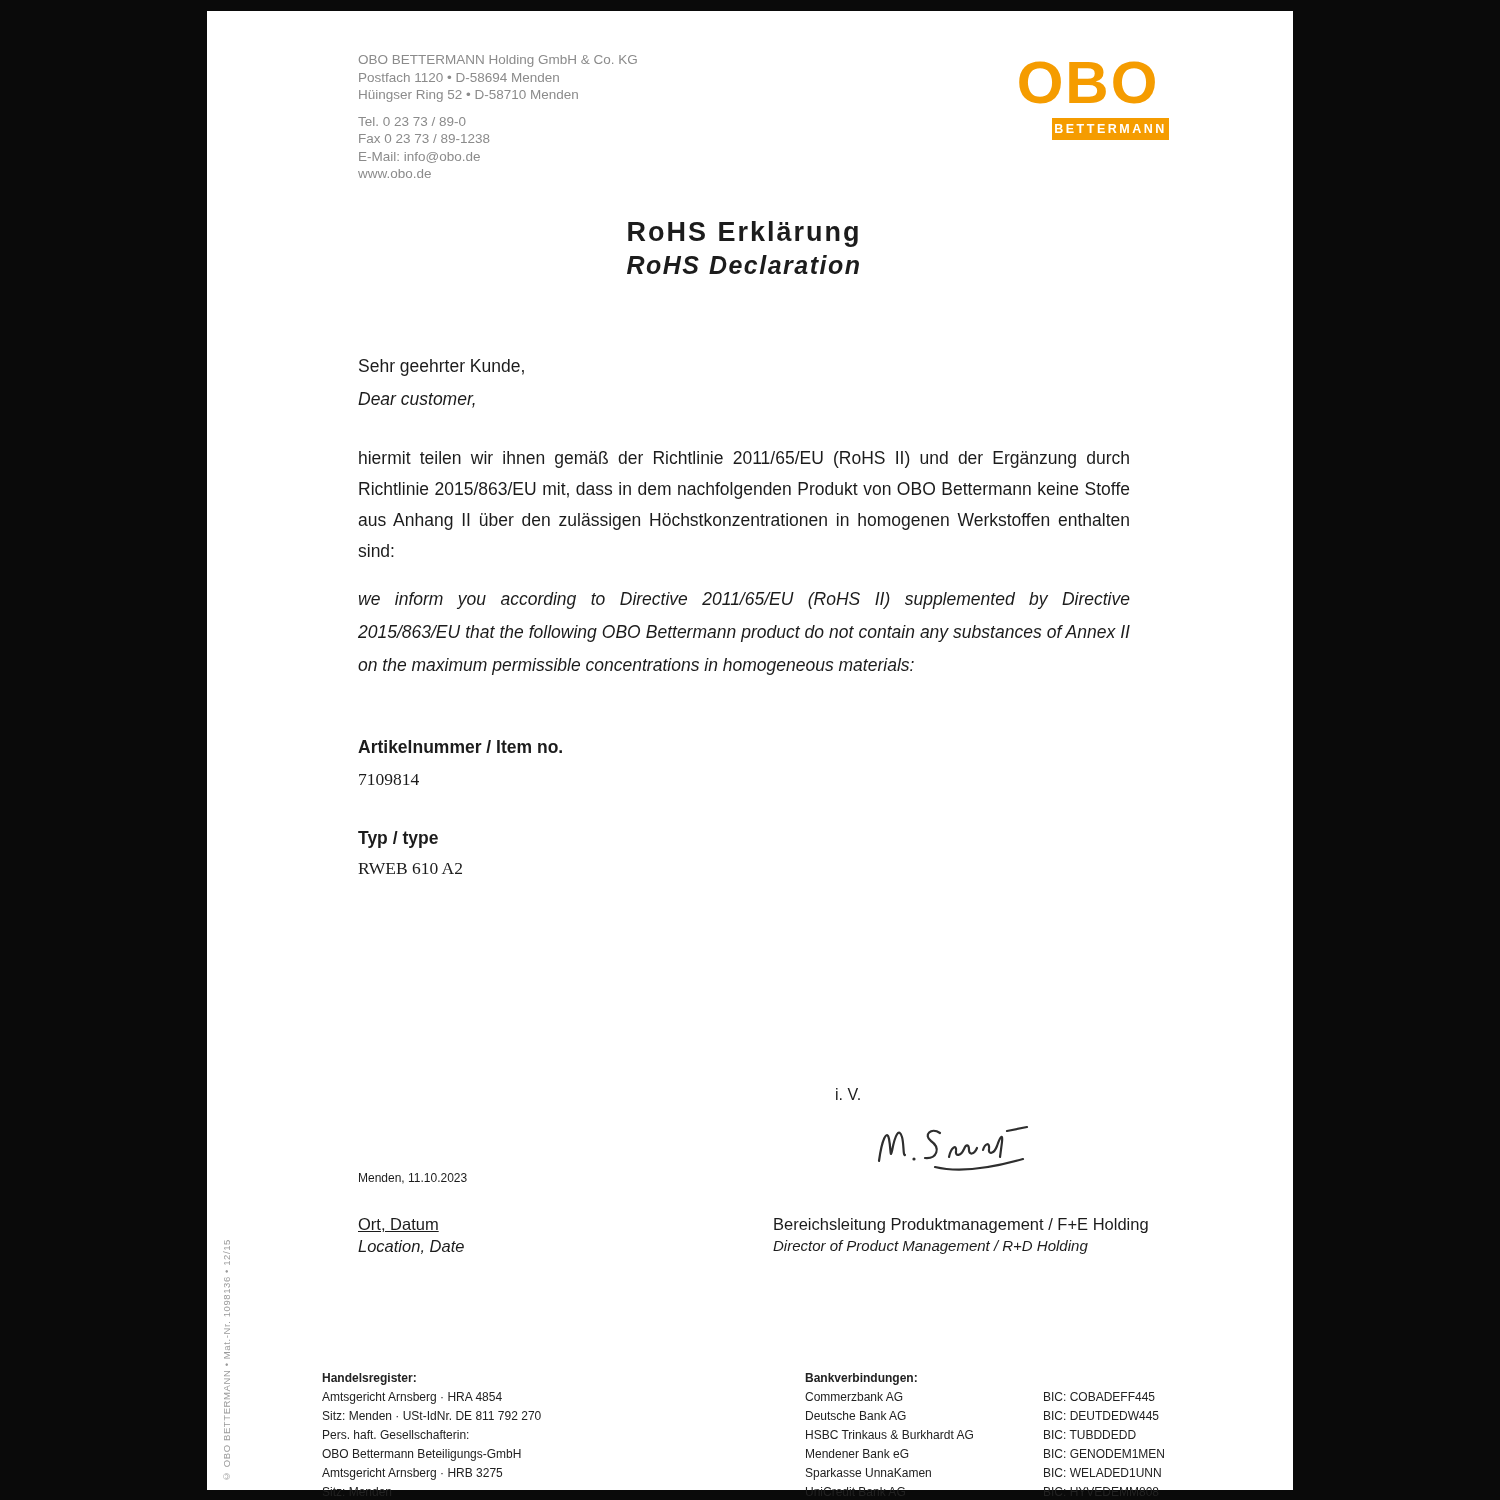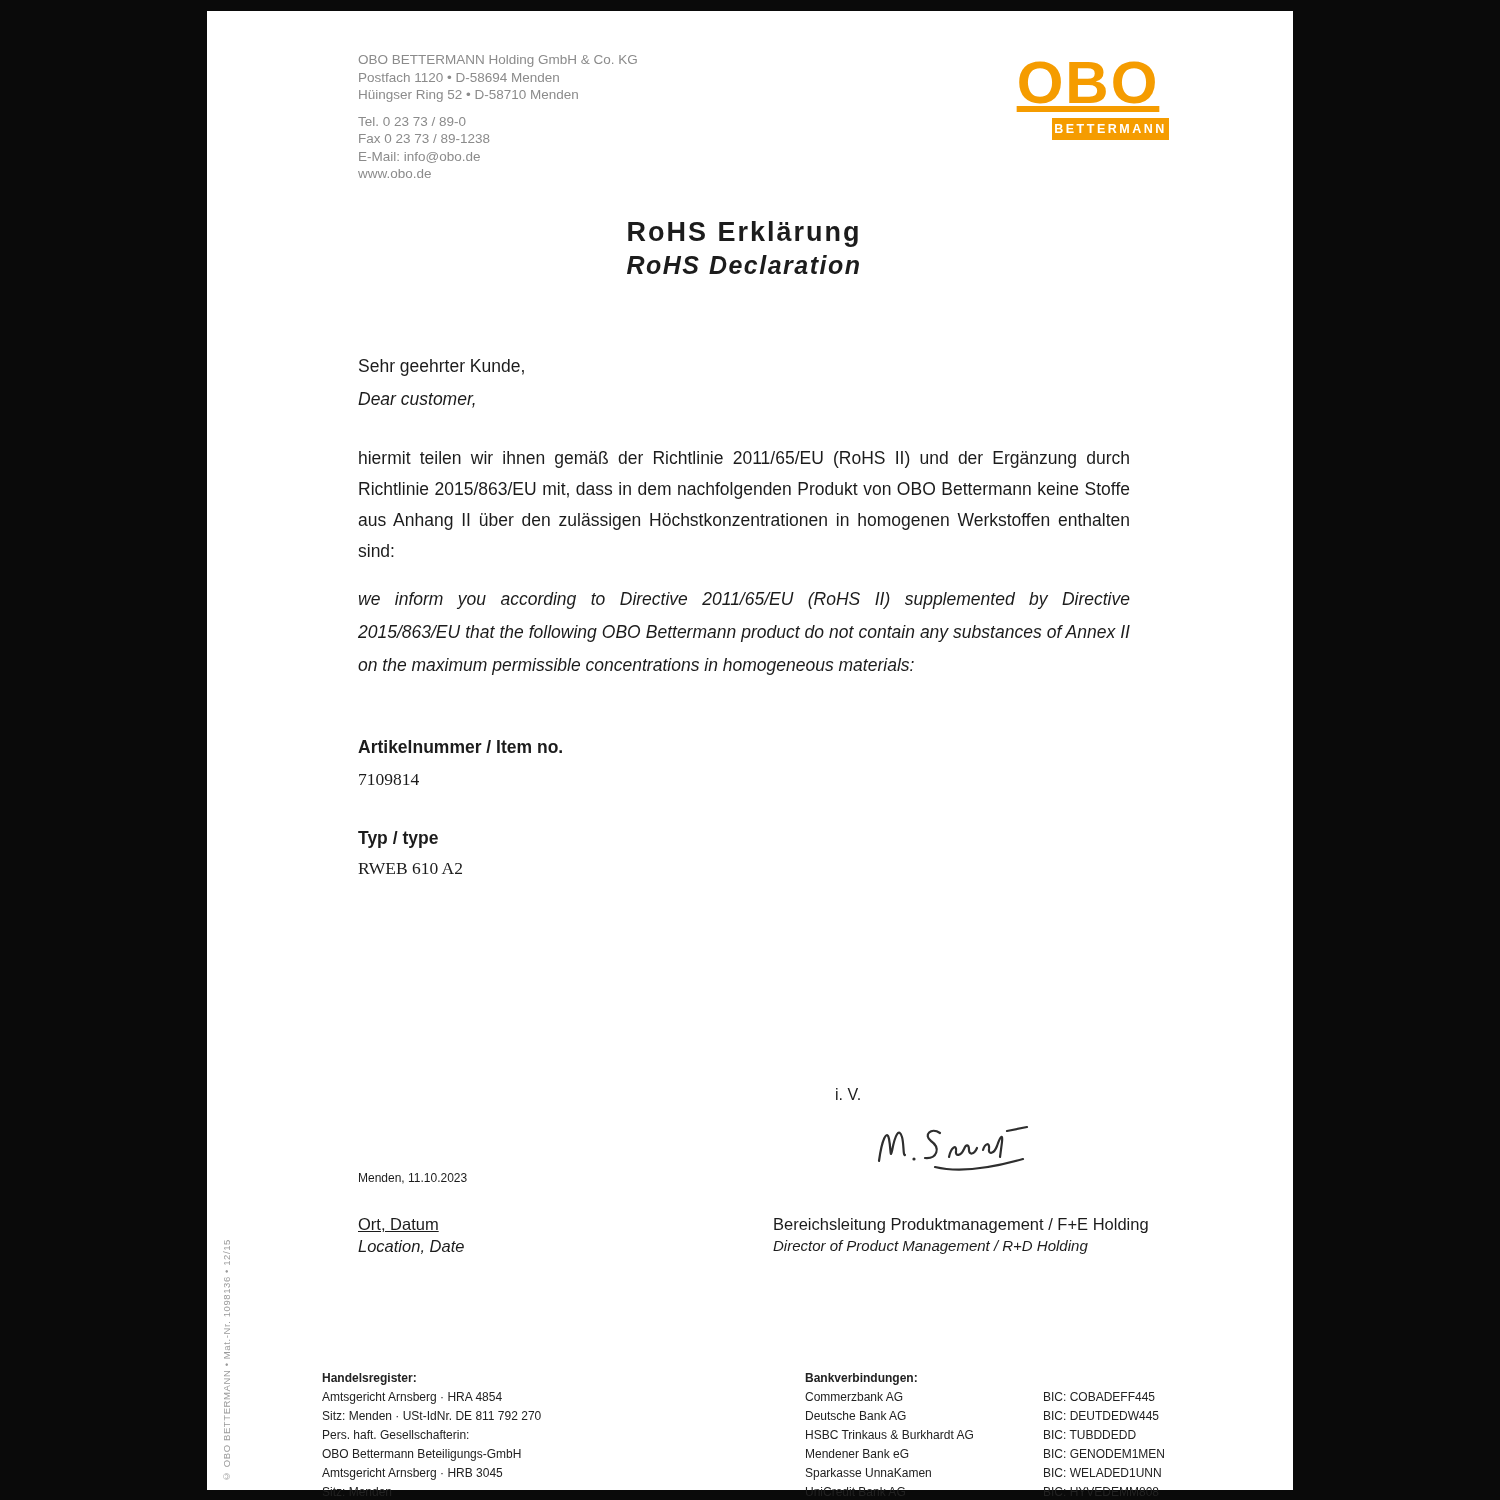--- a/index.html
+++ b/index.html
@@ -13,21 +13,21 @@
     background:#ffffff; color:#1c1c1c;
   }
   .abs { position:absolute; }
 
   
   .sender { left:151px; top:40px; font-size:13.5px; line-height:17.5px; color:#8b8b8b; }
   .sender .gap { margin-top:9px; }
 
   
   .logo { left:800px; top:42px; width:162px; text-align:center; }
-  .logo-text { font-size:60px; font-weight:800; color:#F59C00; line-height:1.0; letter-spacing:2px;text-decoration:underline; }
+  .logo-text { font-size:60px; font-weight:800; color:#F59C00; line-height:1.0; letter-spacing:2px; }
   .logo-bar { margin-top:5px; background:#F59C00; height:22px; display:flex; align-items:center; justify-content:center;margin-left:45px; }
   .logo-bar span { color:#ffffff; font-size:12.5px; font-weight:bold; letter-spacing:2.5px; }
 
   
   .title-de { left:151px; top:206px; width:772px; text-align:center; font-size:27px; font-weight:bold; letter-spacing:2px; }
   .title-en { left:151px; top:240px; width:772px; text-align:center; font-size:25px; font-weight:bold; font-style:italic; letter-spacing:1.5px; }
 
   
   .sal-de { left:151px; top:345px; font-size:17.5px; }
   .sal-en { left:151px; top:378px; font-size:17.5px; font-style:italic; }
@@ -123,21 +123,21 @@
     <div class="abs pd-label-en">Location, Date</div>
     <div class="abs role-de">Bereichsleitung Produktmanagement / F+E Holding</div>
     <div class="abs role-en">Director of Product Management / R+D Holding</div>
 
     <div class="abs f-col f-col1">
       <div class="f-title">Handelsregister:</div>
       <div>Amtsgericht Arnsberg · HRA 4854</div>
       <div>Sitz: Menden · USt-IdNr. DE 811 792 270</div>
       <div>Pers. haft. Gesellschafterin:</div>
       <div>OBO Bettermann Beteiligungs-GmbH</div>
-      <div>Amtsgericht Arnsberg · HRB 3045</div>
+      <div>Amtsgericht Arnsberg · HRB 3275</div>
       <div>Sitz: Menden</div>
     </div>
 
 
     <div class="abs f-col f-col3">
       <div class="f-title">Bankverbindungen:</div>
       <div class="bank-row">
         <span class="bank-name">Commerzbank AG</span><span class="bank-bic">BIC: COBADEFF445</span>
       </div>
       <div class="bank-row">

